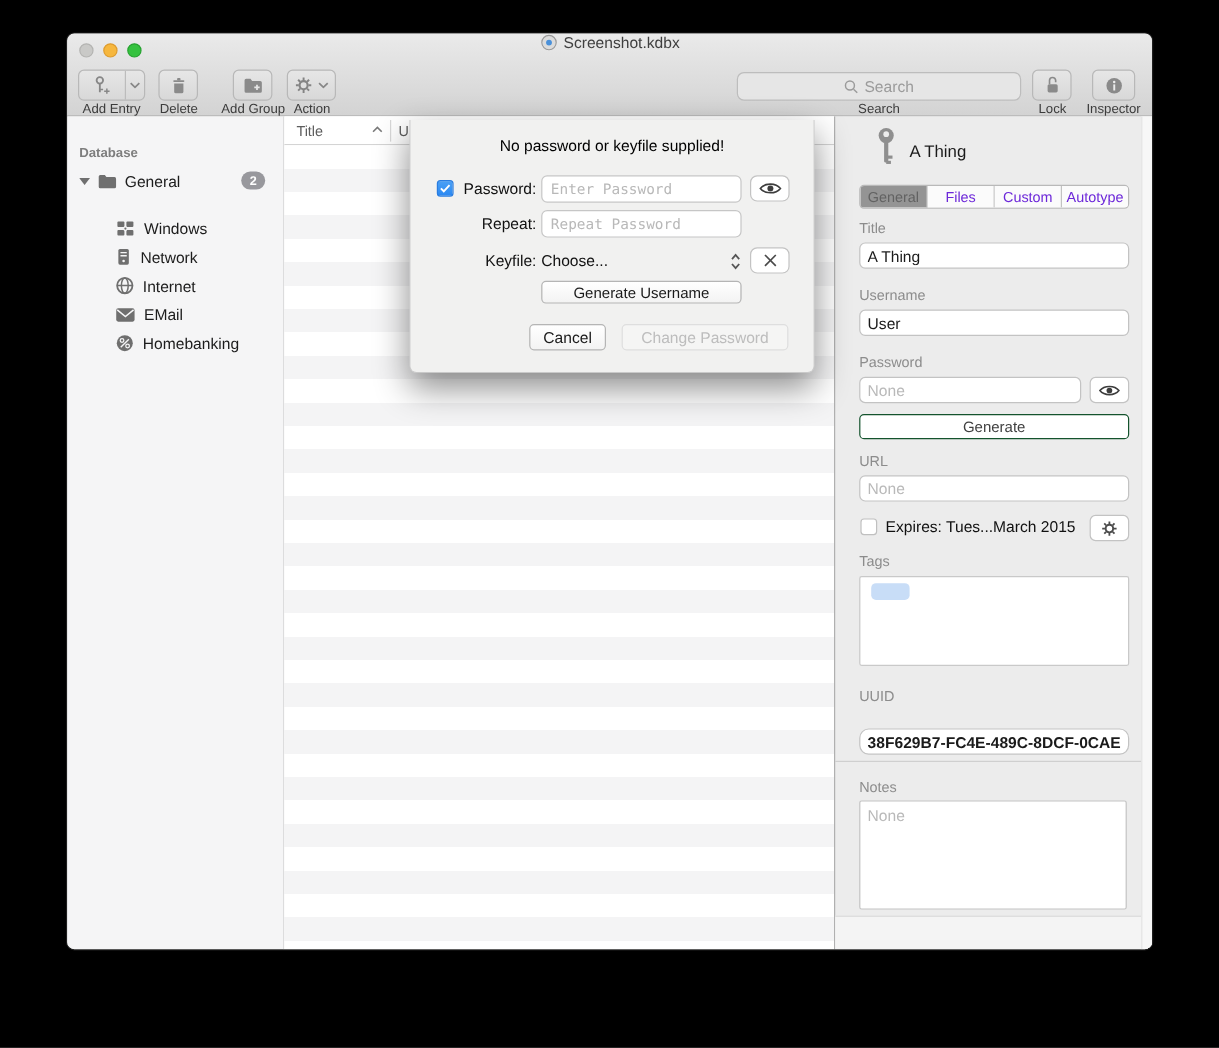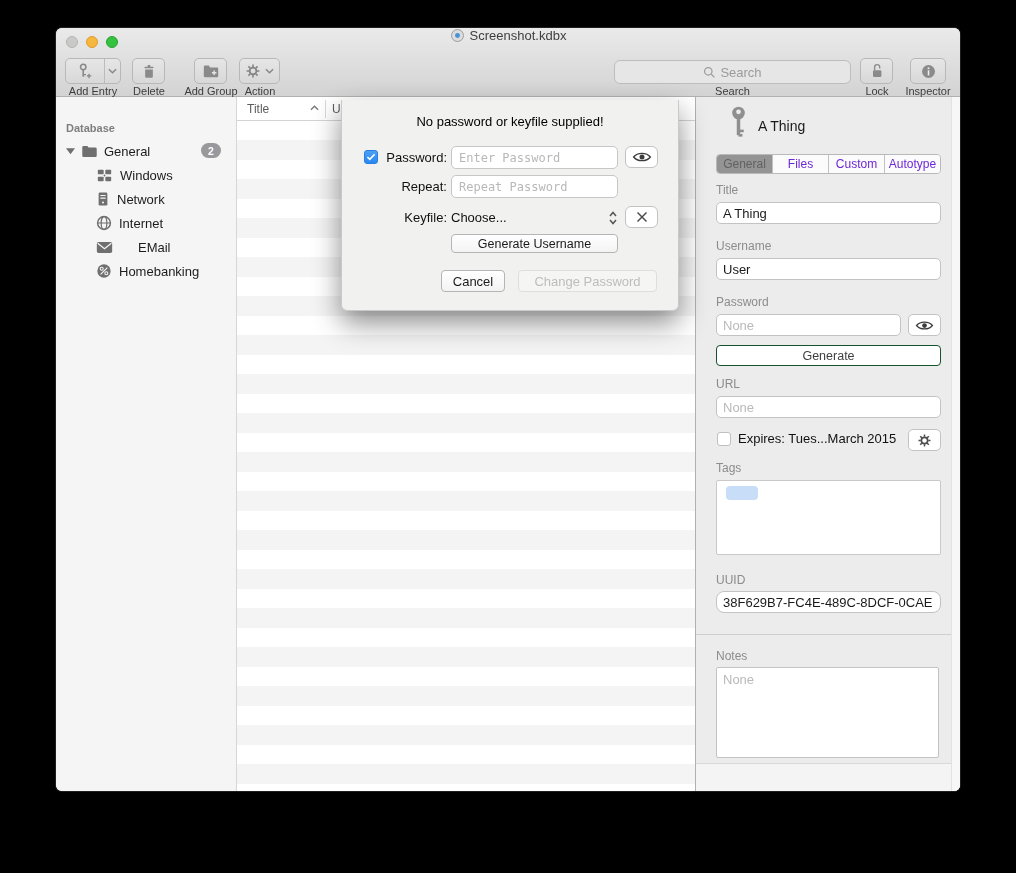--- a/index.html
+++ b/index.html
@@ -205,21 +205,21 @@
             </svg>
         </span>
         <span>
           <svg width="17" height="14" viewBox="0 0 20 16">
               <path d="M1.5 3.5 a1.5 1.5 0 0 1 1.5-1.5 h4.5 l1.5 2 h8 a1.5 1.5 0 0 1 1.5 1.5 v8 a1.5 1.5 0 0 1 -1.5 1.5 h-14 a1.5 1.5 0 0 1 -1.5 -1.5 Z" fill="#6f6f6f"></path>
             </svg>
         </span>
         <span>General</span>
         <span class="badge">2</span>
       </div>
-      <div class="side-row" style="padding-left:40px; gap:7px;">
+      <div class="side-row" style="padding-left:40px; gap:7px;margin-top:15px;">
         <span>
           <svg width="17" height="15" viewBox="0 0 20 18">
               <rect x="2" y="2" width="7" height="5.5" rx="1" fill="#6f6f6f"></rect>
               <rect x="11" y="2" width="7" height="5.5" rx="1" fill="#6f6f6f"></rect>
               <rect x="2" y="10.5" width="7" height="5.5" rx="1" fill="#6f6f6f"></rect>
               <rect x="11" y="10.5" width="7" height="5.5" rx="1" fill="#6f6f6f"></rect>
               <circle cx="10" cy="9" r="2.2" fill="#f5f5f6"></circle>
               <circle cx="10" cy="9" r="1.1" fill="#6f6f6f"></circle>
             </svg>
         </span>
@@ -239,21 +239,21 @@
       <div class="side-row" style="padding-left:40px; gap:7px;">
         <span>
           <svg width="16" height="16" viewBox="0 0 18 18">
               <circle cx="9" cy="9" r="7.2" fill="none" stroke="#6f6f6f" stroke-width="1.7"></circle>
               <ellipse cx="9" cy="9" rx="3.2" ry="7.2" fill="none" stroke="#6f6f6f" stroke-width="1.4"></ellipse>
               <line x1="2" y1="9" x2="16" y2="9" stroke="#6f6f6f" stroke-width="1.4"></line>
             </svg>
         </span>
         <span>Internet</span>
       </div>
-      <div class="side-row" style="padding-left:40px; gap:25px;">
+      <div class="side-row" style="padding-left:40px; gap:7px;">
         <span>
           <svg width="17" height="13" viewBox="0 0 20 15">
               <rect x="1" y="1" width="18" height="13" rx="2" fill="#6f6f6f"></rect>
               <polyline points="2,2.5 10,9 18,2.5" fill="none" stroke="#f5f5f6" stroke-width="1.5"></polyline>
             </svg>
         </span>
         <span>EMail</span>
       </div>
       <div class="side-row" style="padding-left:40px; gap:7px;">
         <span>
@@ -341,21 +341,21 @@
             </svg>
         </span>
       </div>
 
       <span class="insp-label" style="left:20px; top:364px;">Tags</span>
       <div class="abs" style="left:20px; top:383px; width:225px; height:75px; background:#fff; border:1px solid #c9c9c9; border-radius:2px;">
         <div class="abs" style="left:9px; top:5px; width:32px; height:14px; background:var(--tag-chip-blue); border-radius:4px;"></div>
       </div>
 
       <span class="insp-label" style="left:20px; top:476px;">UUID</span>
-      <input class="field" style="left: 20px; top: 494px; width: 225px; border-radius: 8px;" value="38F629B7-FC4E-489C-8DCF-0CAE">
+      <input class="field" style="left: 20px; top: 510px; width: 225px; border-radius: 8px; font-weight: bold;" value="38F629B7-FC4E-489C-8DCF-0CAE">
 
       <div class="abs" style="left:0; top:537px; width:265px; height:1px; background:#cfcfcf;"></div>
       <span class="insp-label" style="left:20px; top:552px;">Notes</span>
       <textarea class="field" style="left: 20px; top: 570px; width: 223px; height: 91px; resize: none; padding-top: 4px; border-radius: 2px;" placeholder="None"></textarea>
 
       <div class="abs" style="left:0; top:666px; width:265px; height:28px; background:#f4f4f4; border-top:1px solid #d9d9d9;"></div>
       <div class="abs" style="left:255px; top:0; width:10px; height:694px; background:#f7f7f7; border-left:1px solid #e3e3e3;"></div>
     </div>
   </div>
 

